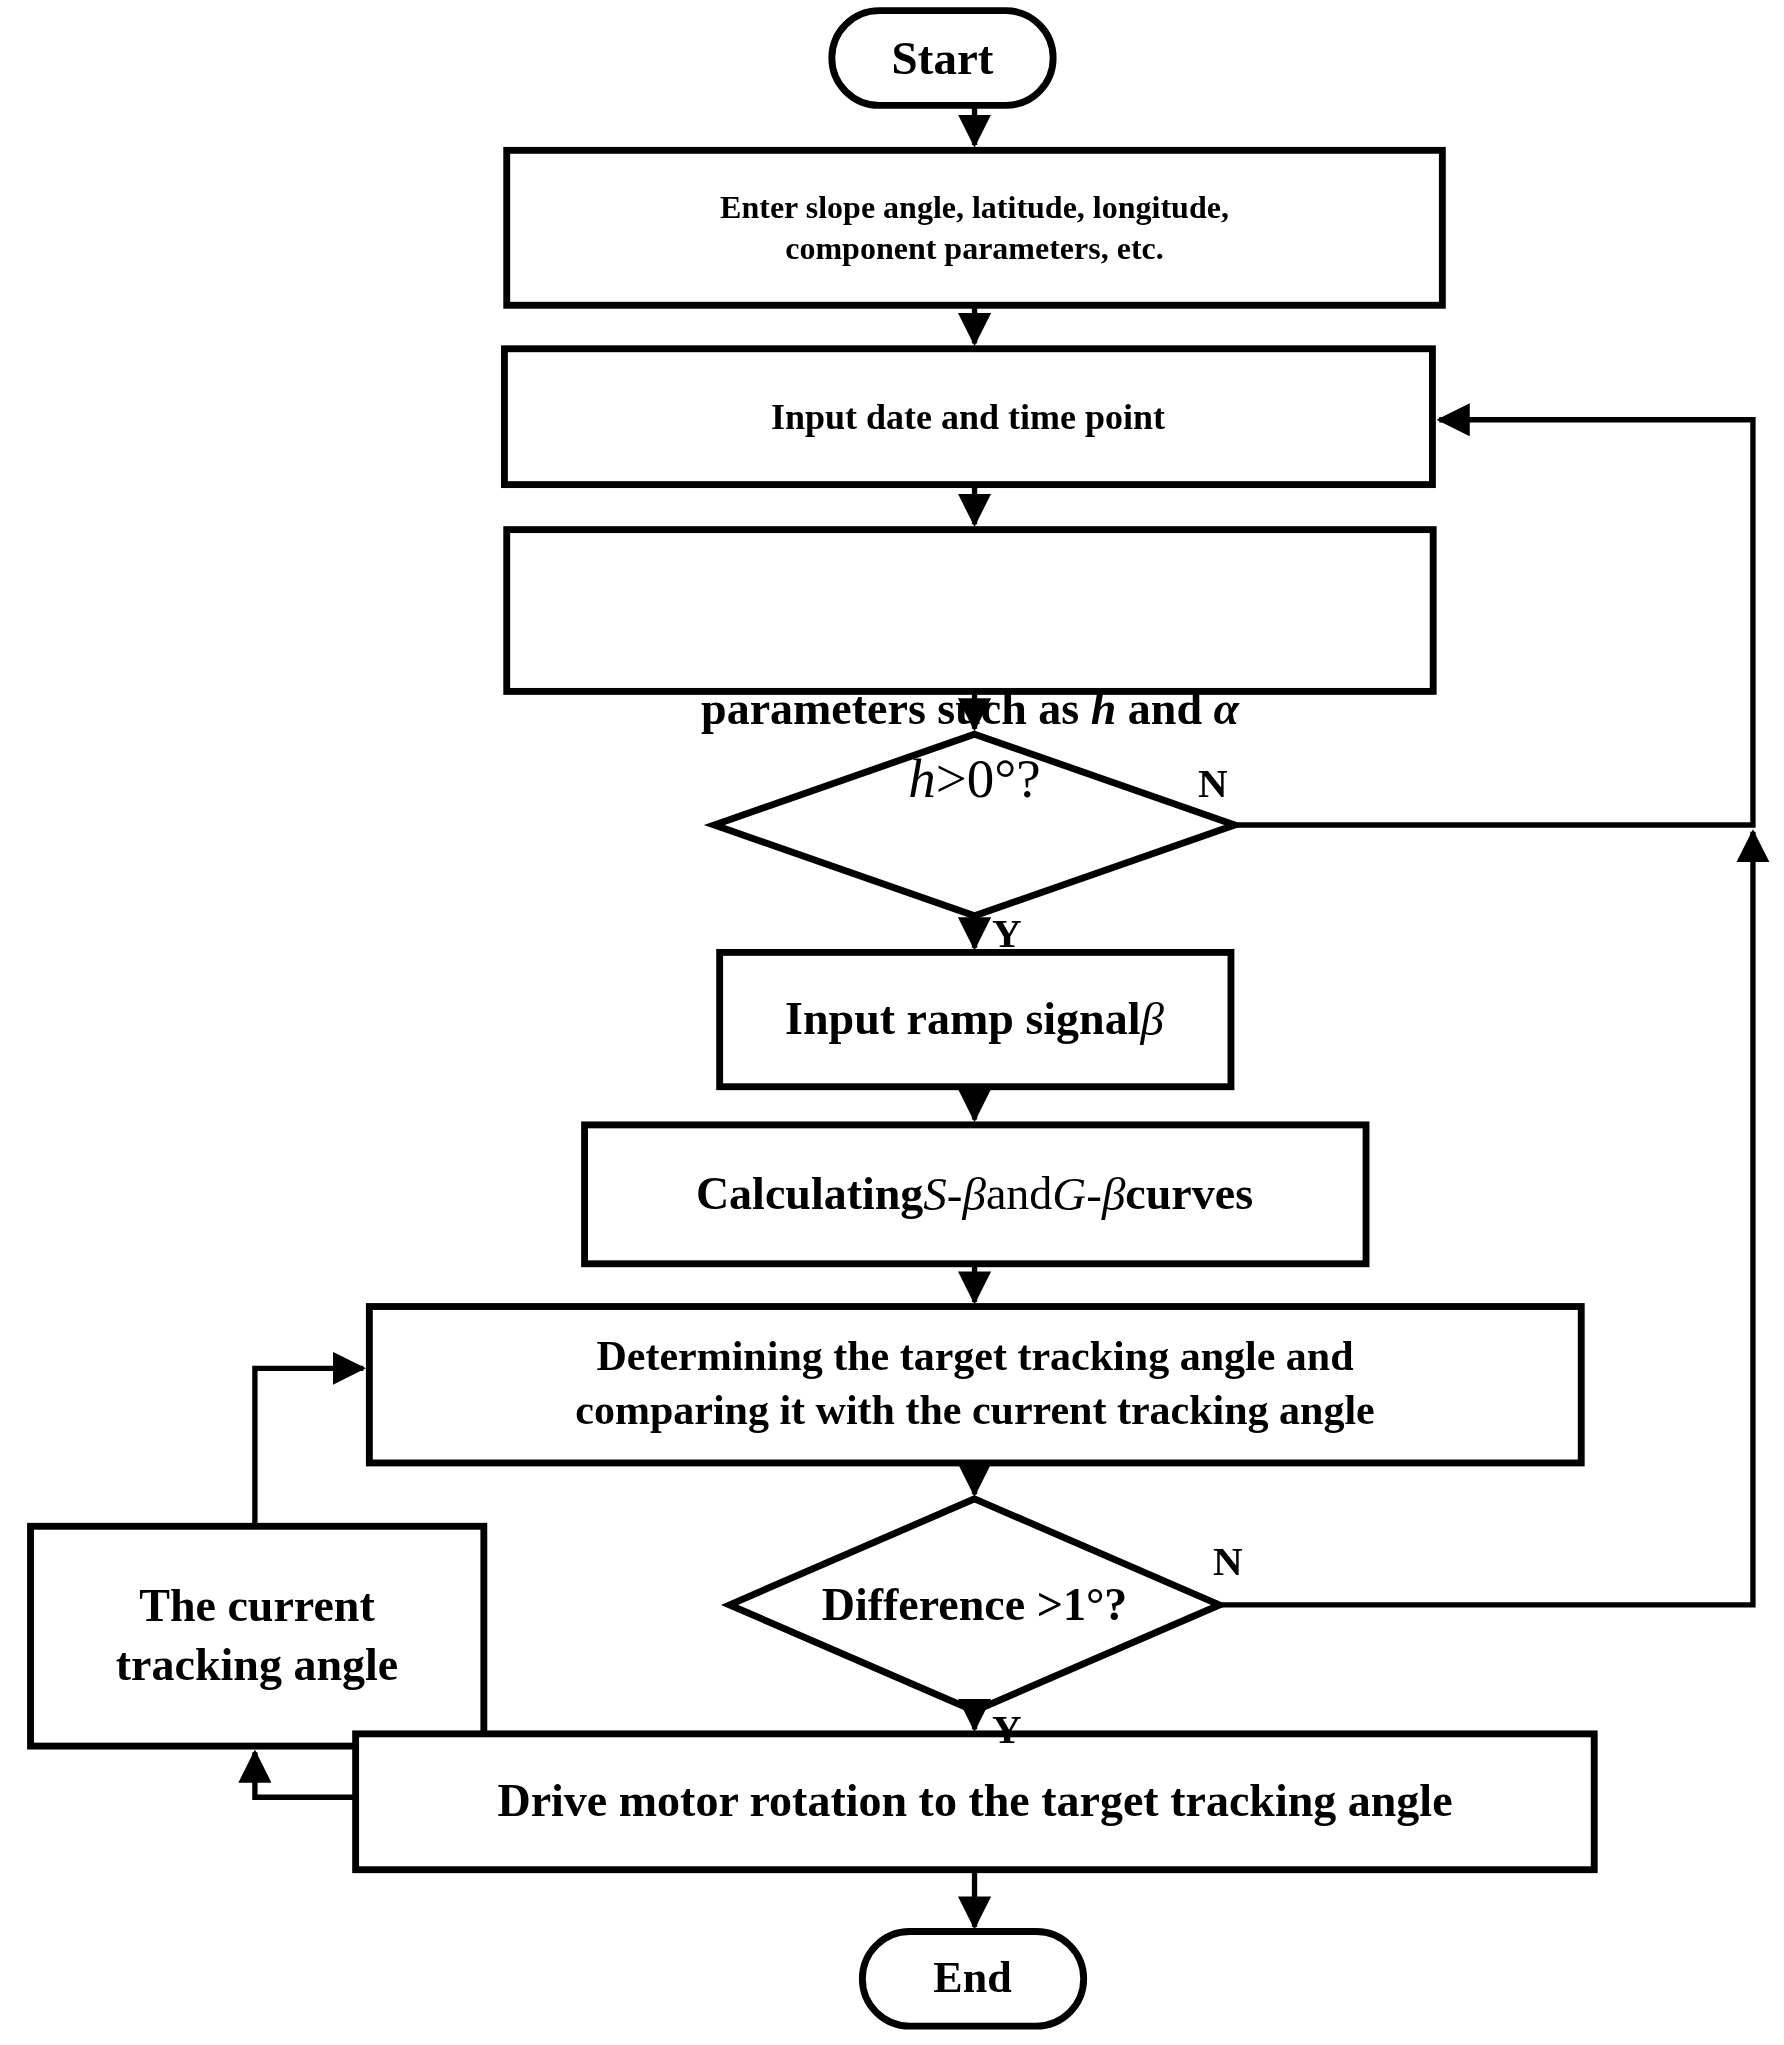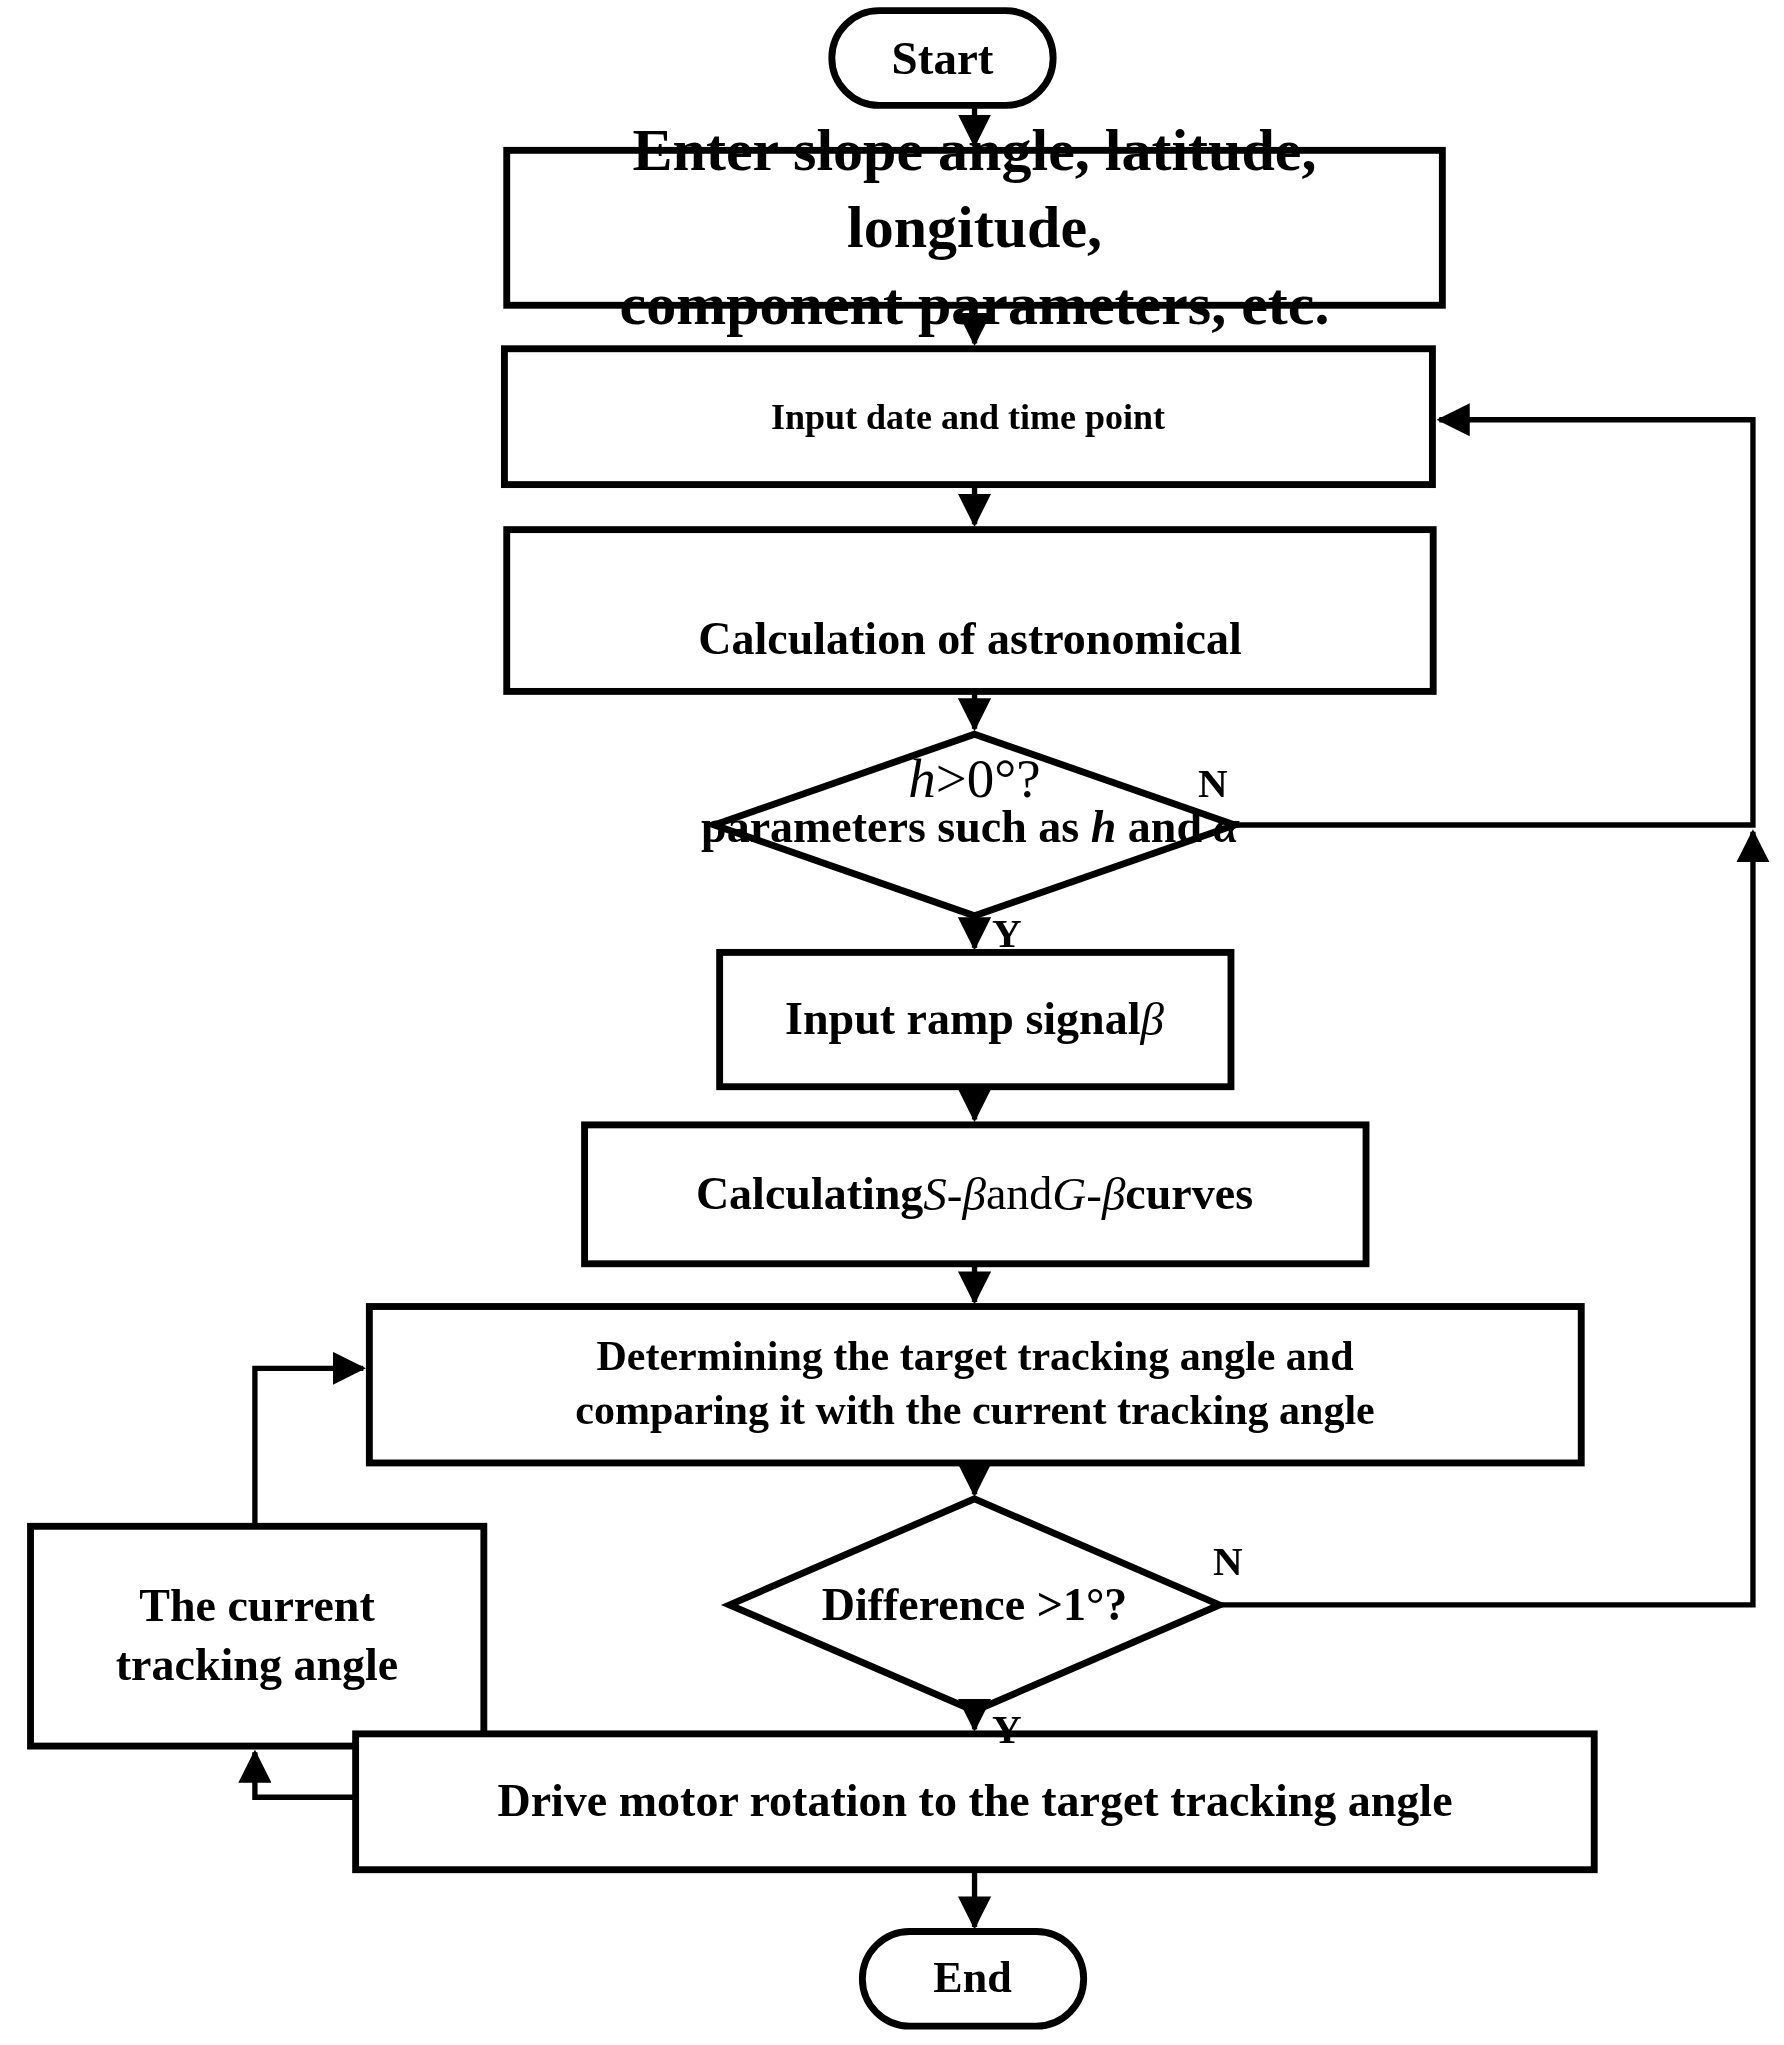--- a/index.html
+++ b/index.html
@@ -108,27 +108,26 @@
       <path d="M 1598 2103 L 2297 2103 L 2297 1090" marker-end="url(#arrow)"></path>
 
       <path d="M 466 2355 L 334 2355 L 334 2296" marker-end="url(#arrow)"></path>
 
       <path d="M 334 2000 L 334 1793 L 476 1793" marker-end="url(#arrow)"></path>
     </g>
   </svg>
 
   <div class="node-text" style="left:832px; top:10.7px; width:221px; height:95px; font-size:47px;">Start</div>
 
-  <div class="node-text" style="left:507px; top:150px; width:935px; height:155px; font-size:60px;">Enter slope angle, latitude, longitude,
+  <div class="node-text" style="left:507px; top:150px; width:935px; height:155px; font-size:32px;">Enter slope angle, latitude, longitude,
 component parameters, etc.</div>
 
   <div class="node-text" style="left:504px; top:349px; width:928px; height:136px; font-size:36px;text-align:center;">Input date and time point</div>
 
   <div class="node-text" style="left:507px; top:530px; width:926px; height:162px; font-size:46px; display:block; padding-top:21.4px; box-sizing:border-box;">
-    <div>Calculation of astronomical</div>
     <div style="margin-top:10.7px;">
       <span>parameters such as </span><span class="it">h</span><span> and </span><span class="it">α</span>
     </div>
   </div>
 
   <div class="node-text" style="left:763px; top:779px; width:423px; height:92px; font-size:55px; font-weight:normal; transform:translateY(-46px);">
     <span class="itn">h</span><span>&gt;0°?</span>
   </div>
 
   <div class="node-text" style="left:719px; top:952px; width:511px; height:134px; font-size:46px;">

